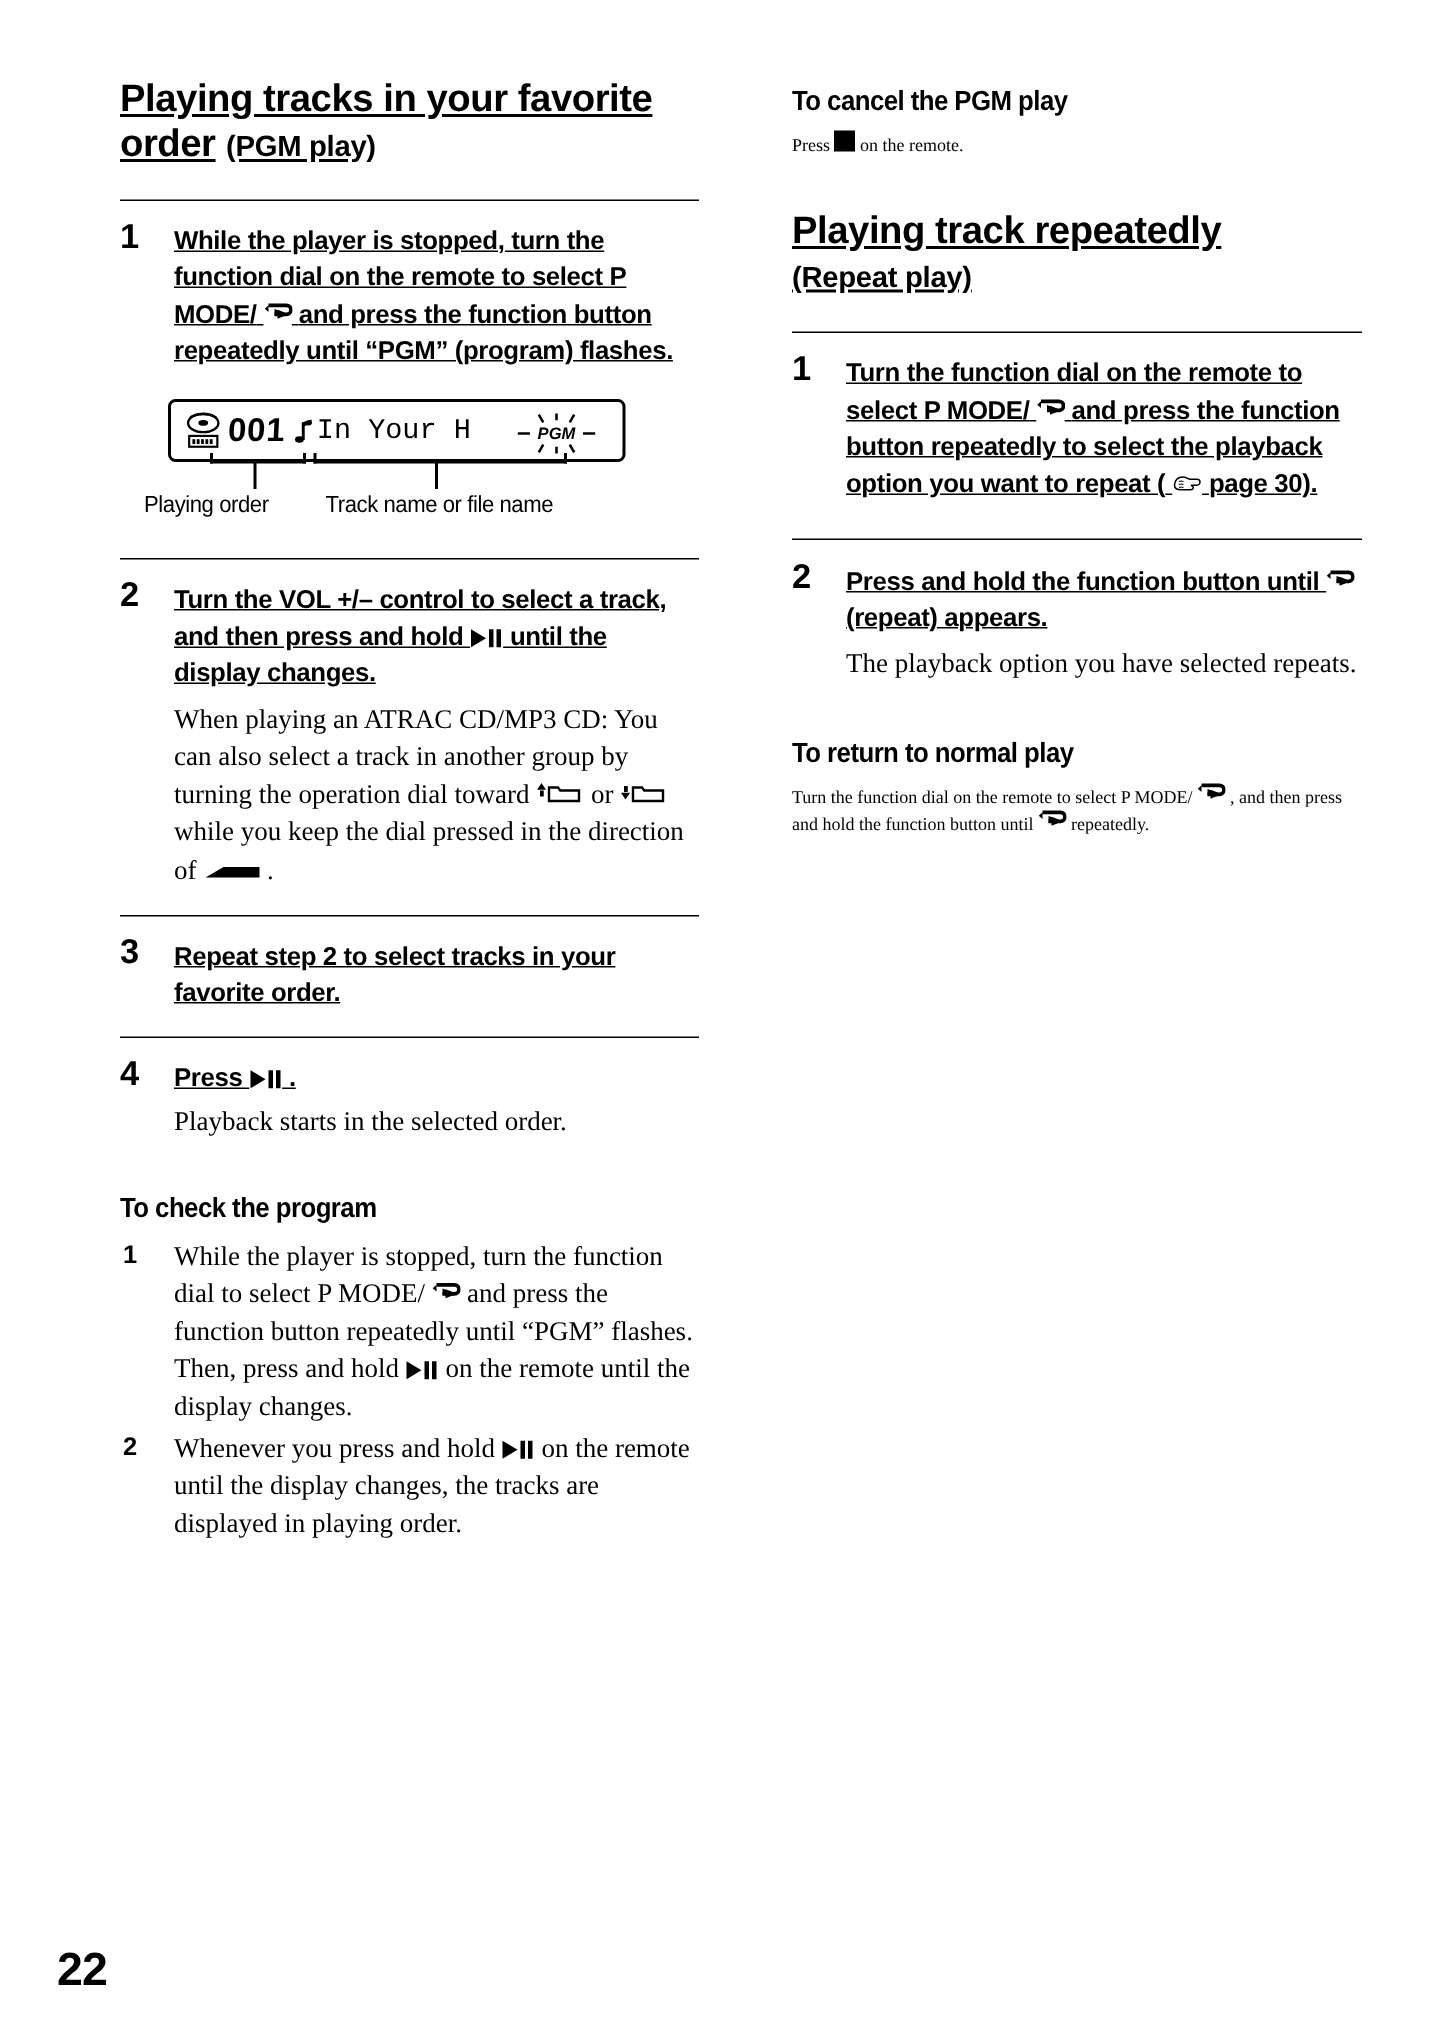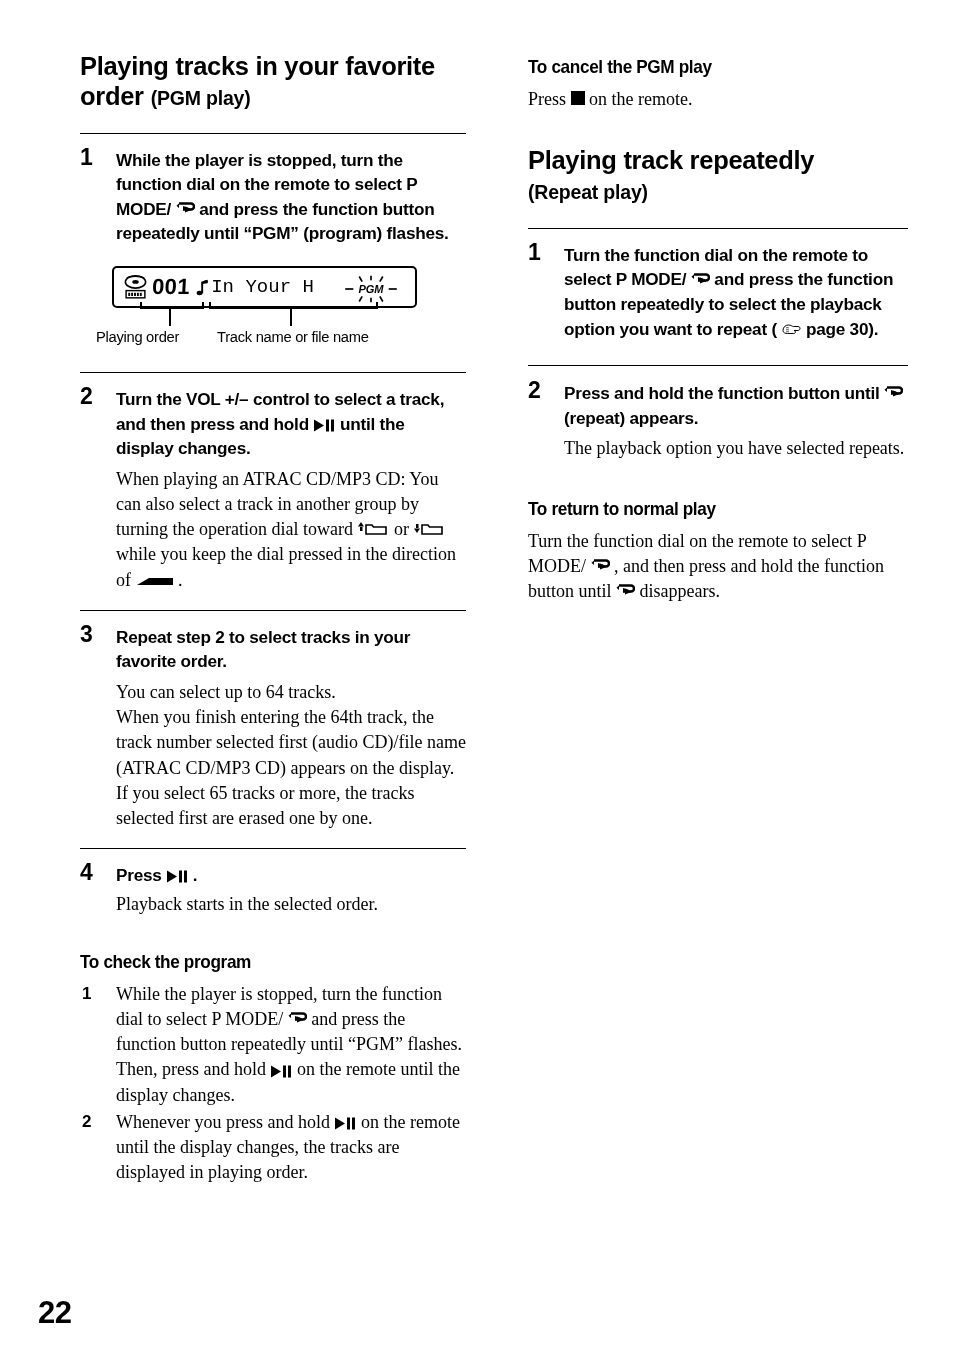--- a/index.html
+++ b/index.html
@@ -22,20 +22,21 @@
   .col-right { position: absolute; left: 528px; top: 52px; width: 380px; }
 
   
   .h1 {
     font-family: "Liberation Sans", sans-serif;
     font-weight: bold;
     font-size: 25.5px;
     line-height: 1.17;
     letter-spacing: -0.3px;
     margin: 0;
+    text-decoration: underline;
   }
   .h1 .sub {
     font-size: 19.5px;
     letter-spacing: -0.2px;
   }
   .h2 {
     font-family: "Liberation Sans", sans-serif;
     font-weight: bold;
     font-size: 18.5px;
     letter-spacing: -0.4px;
@@ -65,20 +66,21 @@
     font-size: 23px;
     line-height: 1;
   }
   .step-head {
     font-family: "Liberation Sans", sans-serif;
     font-weight: bold;
     font-size: 17.2px;
     line-height: 1.43;
     letter-spacing: -0.25px;
     margin: 0;
+    text-decoration: underline;
   }
   .step-body {
     font-family: "Liberation Serif", serif;
     font-size: 18px;
     line-height: 1.40;
     margin: 0;
   }
 
   
   .ministep {
@@ -92,21 +94,21 @@
     position: absolute;
     left: 2px;
     top: 0px;
     font-family: "Liberation Sans", sans-serif;
     font-weight: bold;
     font-size: 17px;
   }
 
   .para {
     font-family: "Liberation Serif", serif;
-    font-size: 18px;
+    font-size: 12px;
     line-height: 1.40;
     margin: 0;
   }
 
   
   .gl { display: inline-block; vertical-align: -0.12em; }
 
   
   .ico-repeat { width: 19px; height: 15px; }
   .ico-repeat svg { display:block; }
@@ -327,23 +329,20 @@
     </svg>
   </span>
 </span><span>.</span></p>
     </div>
 
     <hr class="rule" style="margin-top:17px;">
 
     <div class="step" style="margin-top:14px;">
       <div class="step-num">3</div>
       <p class="step-head">Repeat step 2 to select tracks in your favorite order.</p>
-      <p class="step-body prewrap" style="margin-top:6px; white-space:pre-line;">You can select up to 64 tracks.
-When you finish entering the 64th track, the track number selected first (audio CD)/file name (ATRAC CD/MP3 CD) appears on the display.
-If you select 65 tracks or more, the tracks selected first are erased one by one.</p>
     </div>
 
     <hr class="rule" style="margin-top:17px;">
 
     <div class="step" style="margin-top:14px;">
       <div class="step-num">4</div>
       <p class="step-head"><span>Press </span><span>
   <span class="gl ico-playpause" aria-hidden="true">
     <svg viewBox="0 0 44 26" width="22" height="13">
       <path d="M2 1 L2 25 L22 13 Z" fill="#000"></path>
@@ -457,19 +456,19 @@
   </span>
 </span><span>, and then press and hold the function button until </span><span>
   <span class="gl ico-repeat" aria-hidden="true">
     <svg viewBox="0 0 38 30" width="19" height="15">
       <path d="M6 3 H30 A6 6 0 0 1 30 15 H14" fill="none" stroke="#000" stroke-width="5" stroke-linecap="butt"></path>
       <path d="M6 3 L6 12 L1 7.5 Z" fill="#000"></path>
       <path d="M23 15 L23 24 L36 19.5 Z" fill="#000" transform="translate(-9,-7) scale(1)"></path>
       <path d="M18 9 L18 21 L33 15 Z" fill="#000"></path>
     </svg>
   </span>
-</span><span> disappears.</span></p>
+</span><span> repeatedly.</span></p>
 
   </div>
 
   <div class="pageno">22</div>
 
 </div>
 
 </body></html>

